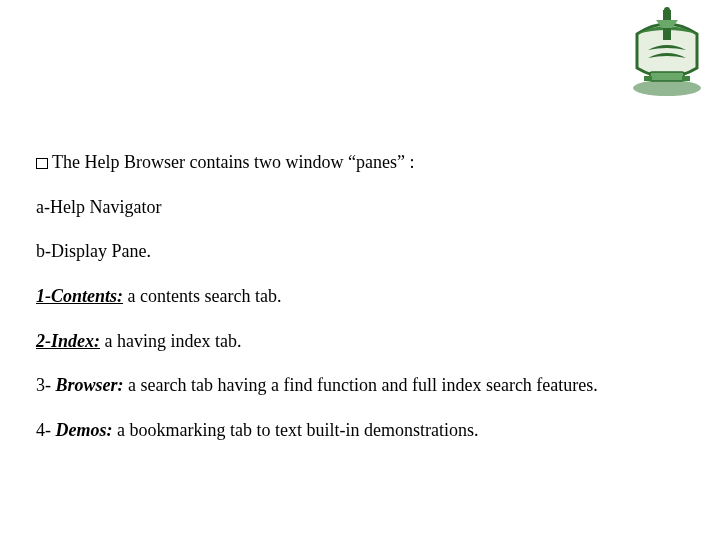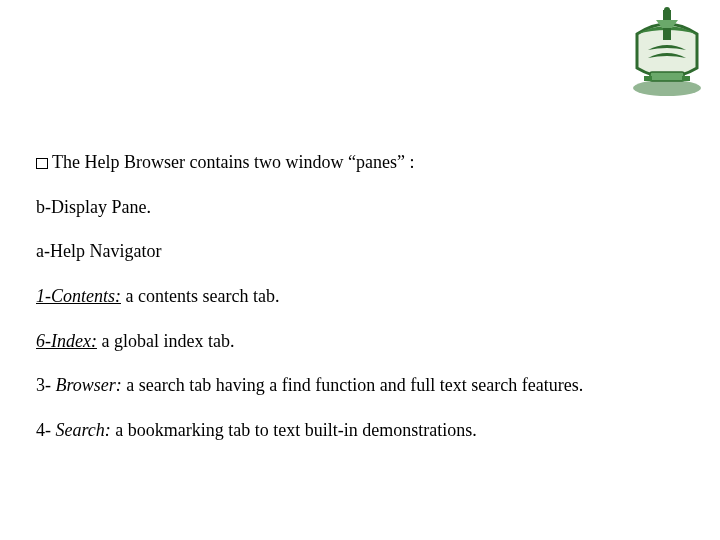--- a/index.html
+++ b/index.html
@@ -34,20 +34,21 @@
     display: inline-block;
     width: 12px;
     height: 11px;
     border: 1.5px solid #000;
     box-sizing: border-box;
     margin-right: 4px;
     vertical-align: -1px;
   }
   .italic {
     font-style: italic;
+    font-weight: bold;
   }
   .underline {
     text-decoration: underline;
   }
 </style>
 </head>
 <body>
 
 <div class="logo">
   <svg viewBox="0 0 82 92" width="82" height="92">
@@ -64,34 +65,34 @@
     <rect x="56" y="70" width="8" height="5" fill="#3d823d"></rect>
   </svg>
 </div>
 
 <div class="content">
 
   <p>
     <span class="bullet-square"></span><span>The Help Browser contains two window “panes” :</span>
   </p>
 
+  <p>a-Help Navigator</p>
+
   <p>b-Display Pane.</p>
-
-  <p>a-Help Navigator</p>
 
 
   <p>
     <span class="italic underline">1-Contents:</span><span> a contents search tab.</span>
   </p>
 
   <p>
-    <span class="italic underline">6-Index:</span><span> a global index tab.</span>
+    <span class="italic underline">2-Index:</span><span> a having index tab.</span>
   </p>
 
   <p>
-    <span>3- </span><span class="italic">Browser:</span><span> a search tab having a find function and full text search features.</span>
+    <span>3- </span><span class="italic">Browser:</span><span> a search tab having a find function and full index search features.</span>
   </p>
 
   <p>
-    <span>4- </span><span class="italic">Search:</span><span> a bookmarking tab to text built-in demonstrations.</span>
+    <span>4- </span><span class="italic">Demos:</span><span> a bookmarking tab to text built-in demonstrations.</span>
   </p>
 
 </div>
 
 </body></html>

